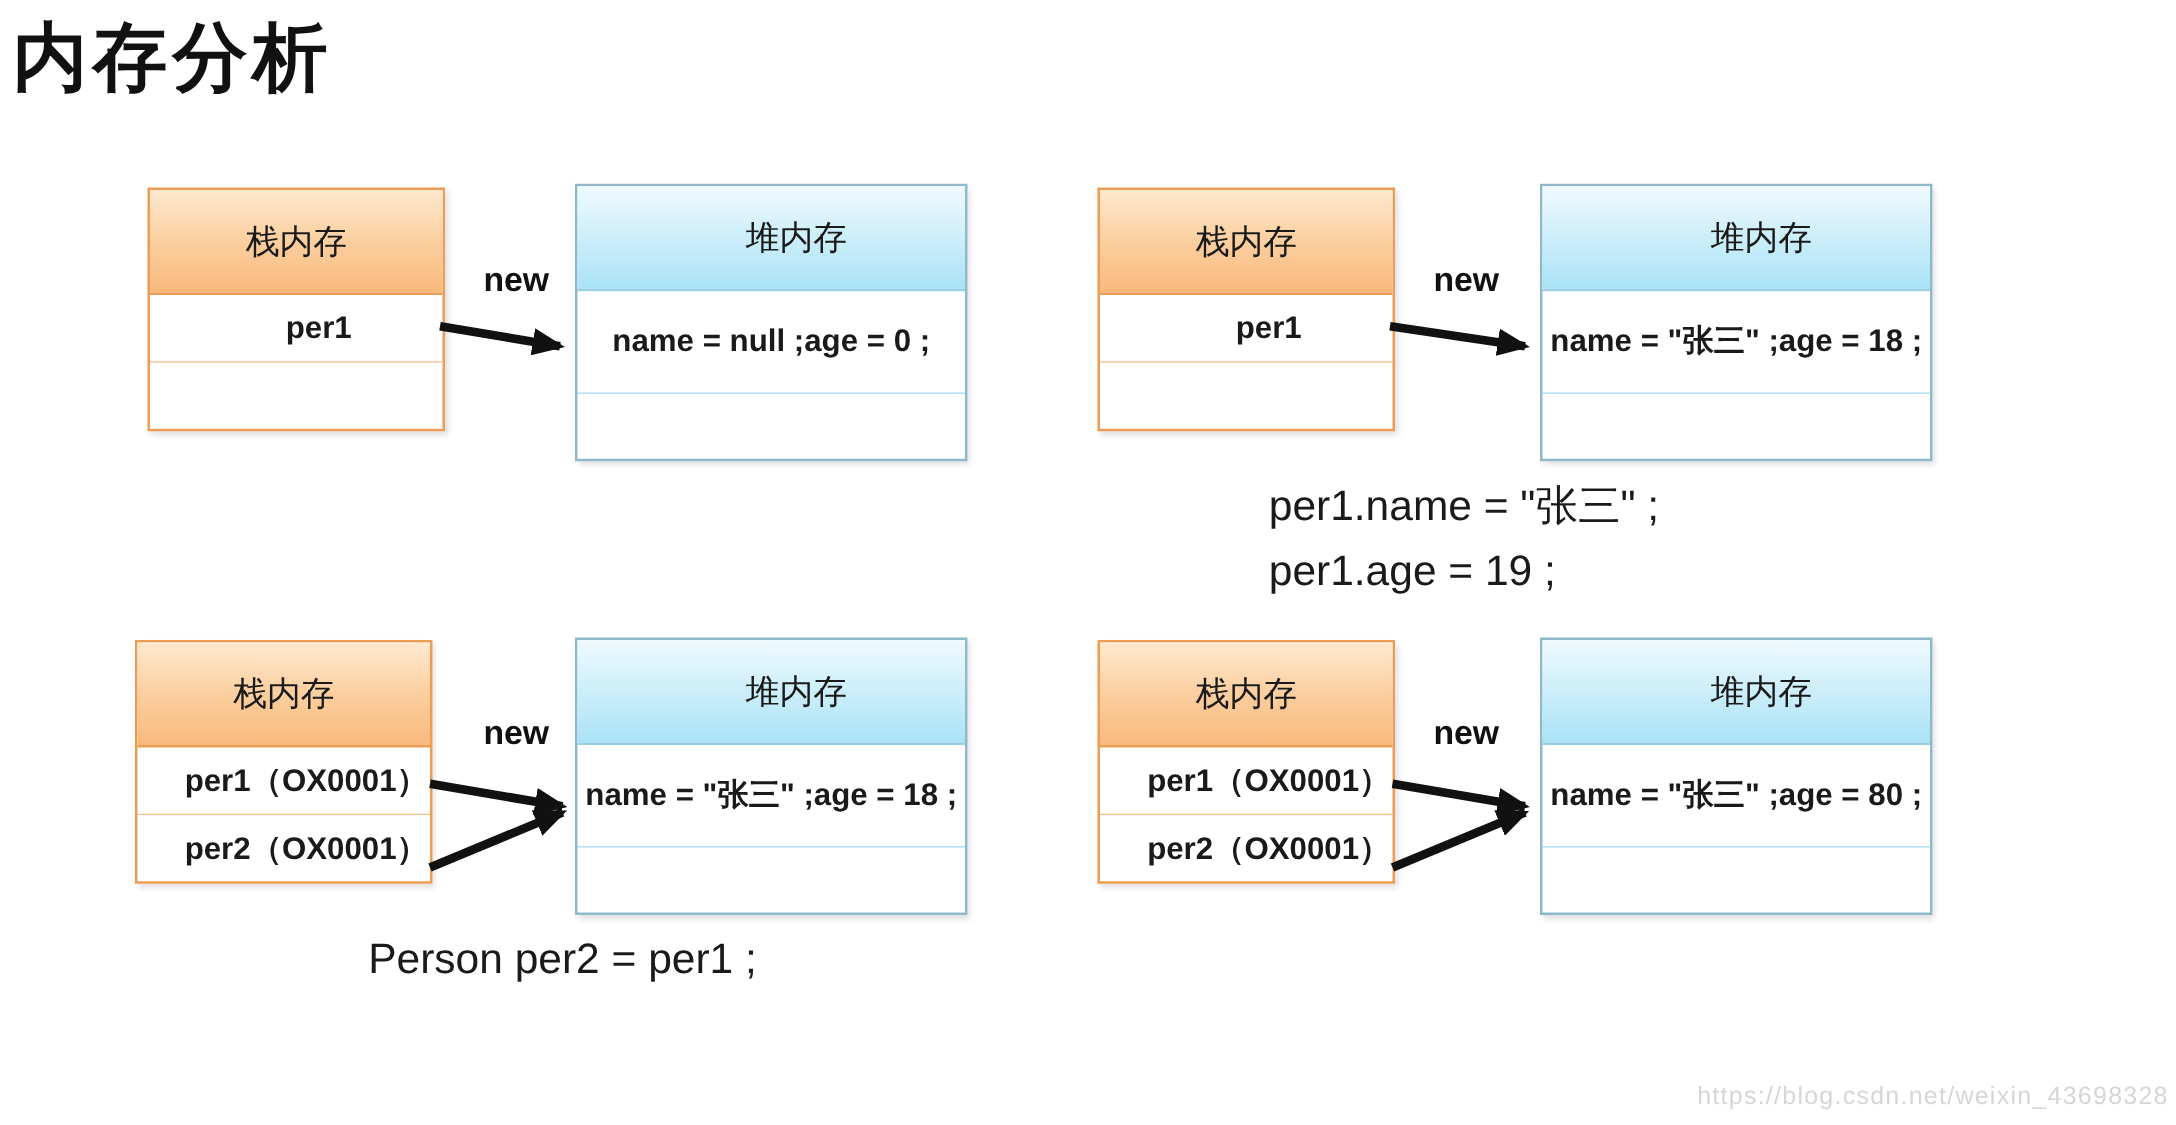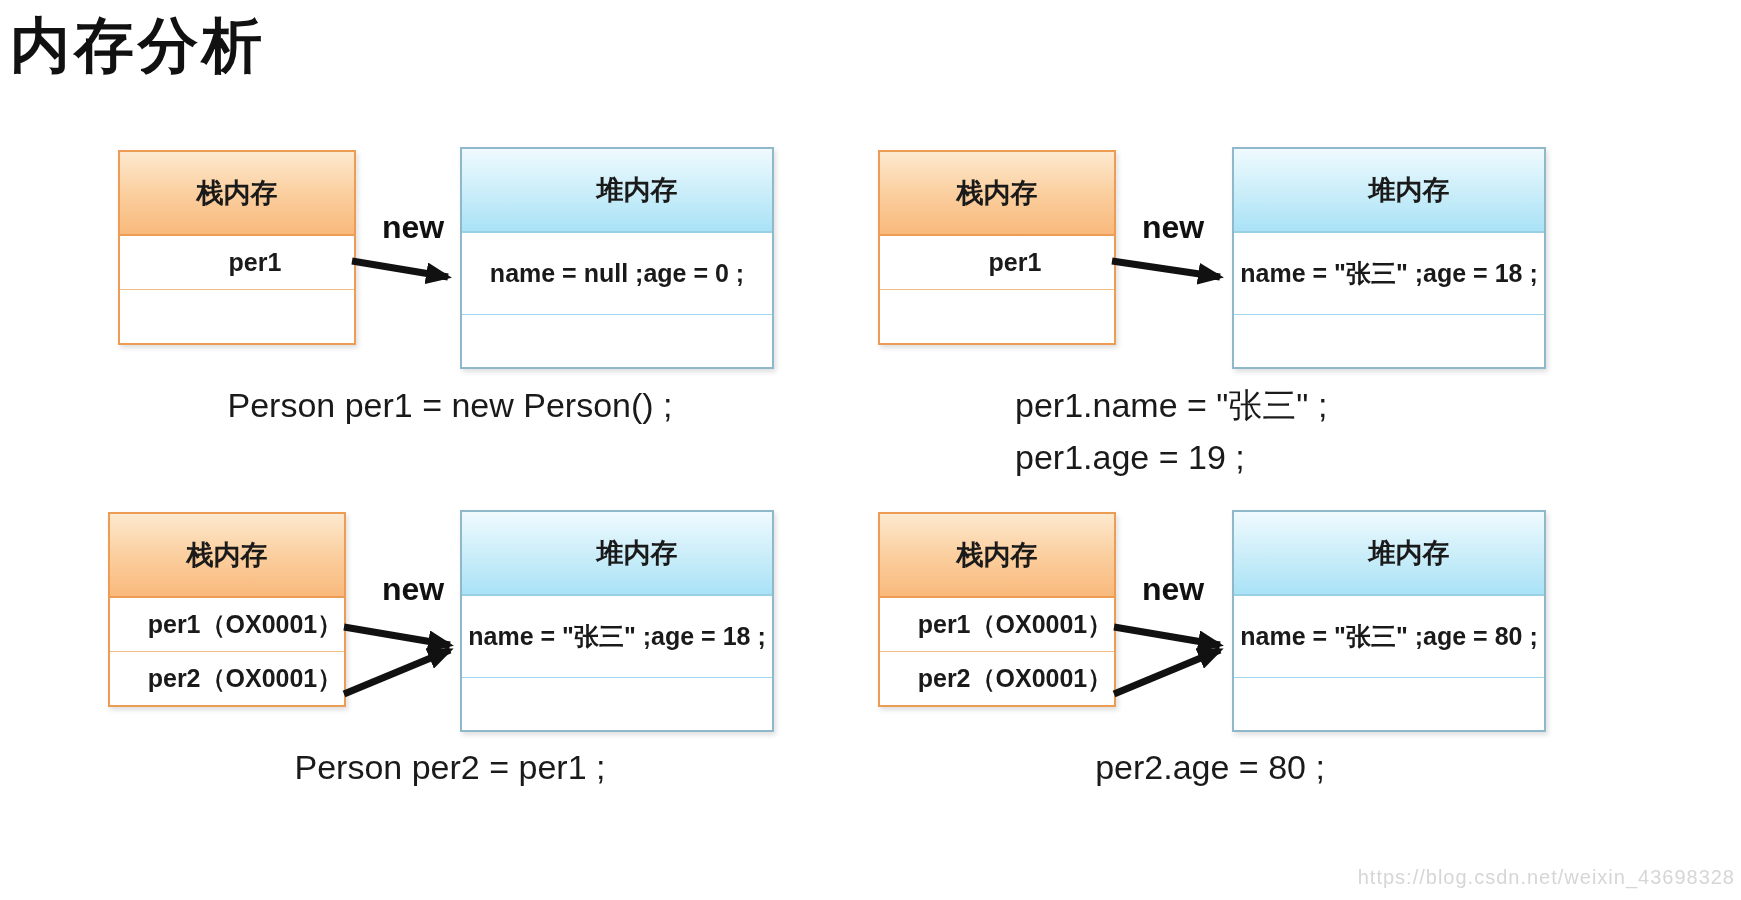--- a/index.html
+++ b/index.html
@@ -7,29 +7,29 @@
           font-family:"Liberation Sans","DejaVu Sans",sans-serif;color:#1a1a1a;}
   .title{position:absolute;left:10px;top:6px;font-size:60px;font-weight:600;letter-spacing:4px;color:#111;}
   .panel{position:absolute;width:700px;height:350px;}
   #panel-1{left:100px;top:145px;}
   #panel-2{left:860px;top:145px;}
   #panel-3{left:100px;top:507px;}
   #panel-4{left:860px;top:507px;}
   .membox{position:absolute;background:#fff;box-shadow:2px 3px 5px rgba(0,0,0,0.13);}
   .stack-box{width:234px;border:2px solid #ED9C54;}
   .heap-box{width:310px;border:2px solid #8FB9CB;}
-  .box-header{display:flex;align-items:center;justify-content:center;font-weight:bold;font-size:27px;color:#1a1a1a;}
+  .box-header{display:flex;align-items:center;justify-content:center;font-weight:normal;font-size:27px;color:#1a1a1a;}
   .stack-box .box-header{height:82px;background:linear-gradient(180deg,#FDE9CF 0%,#FBCF9F 50%,#F9B97C 100%);border-bottom:2px solid #ED9C54;}
   .heap-box .box-header{height:82px;background:linear-gradient(180deg,#EFFAFE 0%,#C9EDF9 55%,#A9E2F6 100%);border-bottom:2px solid #9ACFE4;padding-left:40px;}
   .stack-row{height:53px;display:flex;align-items:center;justify-content:center;font-weight:bold;font-size:25px;border-bottom:1px solid #F2BC85;padding-left:36px;}
   .stack-row:last-child{border-bottom:none;}
   .heap-content{height:81px;display:flex;flex-direction:row;align-items:center;justify-content:center;
                 font-weight:bold;font-size:25px;line-height:37px;border-bottom:1px solid #9FD9EF;}
   .heap-empty{height:52px;}
-  .new-label{position:absolute;left:263px;top:64px;width:100px;text-align:center;font-weight:bold;font-size:32px;color:#111;}
+  .new-label{position:absolute;left:263px;top:64px;width:100px;text-align:center;font-weight:bold;font-size:27px;color:#111;}
   .arrow-svg{position:absolute;overflow:visible;}
   .caption{position:absolute;top:234px;font-size:34px;color:#1a1a1a;line-height:52px;}
   .caption.center{left:0;width:700px;text-align:center;}
   .caption.left{left:155px;text-align:left;}
   .watermark{position:absolute;right:6px;top:866px;font-size:20px;color:#D6D6D6;letter-spacing:1px;}
 </style>
 </head>
 <body>
 
 <div class="canvas">
@@ -52,21 +52,20 @@
       <line x1="4" y1="12" x2="100" y2="28" stroke="#111" stroke-width="7" marker-end="url(#ah1)"></line>
     </svg>
     <div class="membox heap-box" style="left:360px;top:2px;">
       <div class="box-header">堆内存</div>
       <div class="heap-content">
         <div>name = null ;</div>
         <div>age = 0 ;</div>
       </div>
       <div class="heap-empty"></div>
     </div>
-    <div class="caption center">Person per1 = new Person() ;</div>
   </div>
 
   <div class="panel" id="panel-2">
     <div class="membox stack-box" style="left:18px;top:5px;">
       <div class="box-header">栈内存</div>
       <div class="stack-row">per1</div>
       <div class="stack-row"></div>
     </div>
     <div class="new-label">new</div>
     <svg class="arrow-svg" style="left:248px;top:104px;" width="132" height="44" viewBox="0 0 132 44">
@@ -135,18 +134,17 @@
       <line x1="4" y1="82" x2="110" y2="38" stroke="#111" stroke-width="7" marker-end="url(#ah4)"></line>
     </svg>
     <div class="membox heap-box" style="left:372px;top:3px;">
       <div class="box-header">堆内存</div>
       <div class="heap-content">
         <div>name = "张三" ;</div>
         <div>age = 80 ;</div>
       </div>
       <div class="heap-empty"></div>
     </div>
-    <div class="caption center">per2.age = 80 ;</div>
   </div>
 
   <div class="watermark">https://blog.csdn.net/weixin_43698328</div>
 
 </div>
 
 </body></html>

